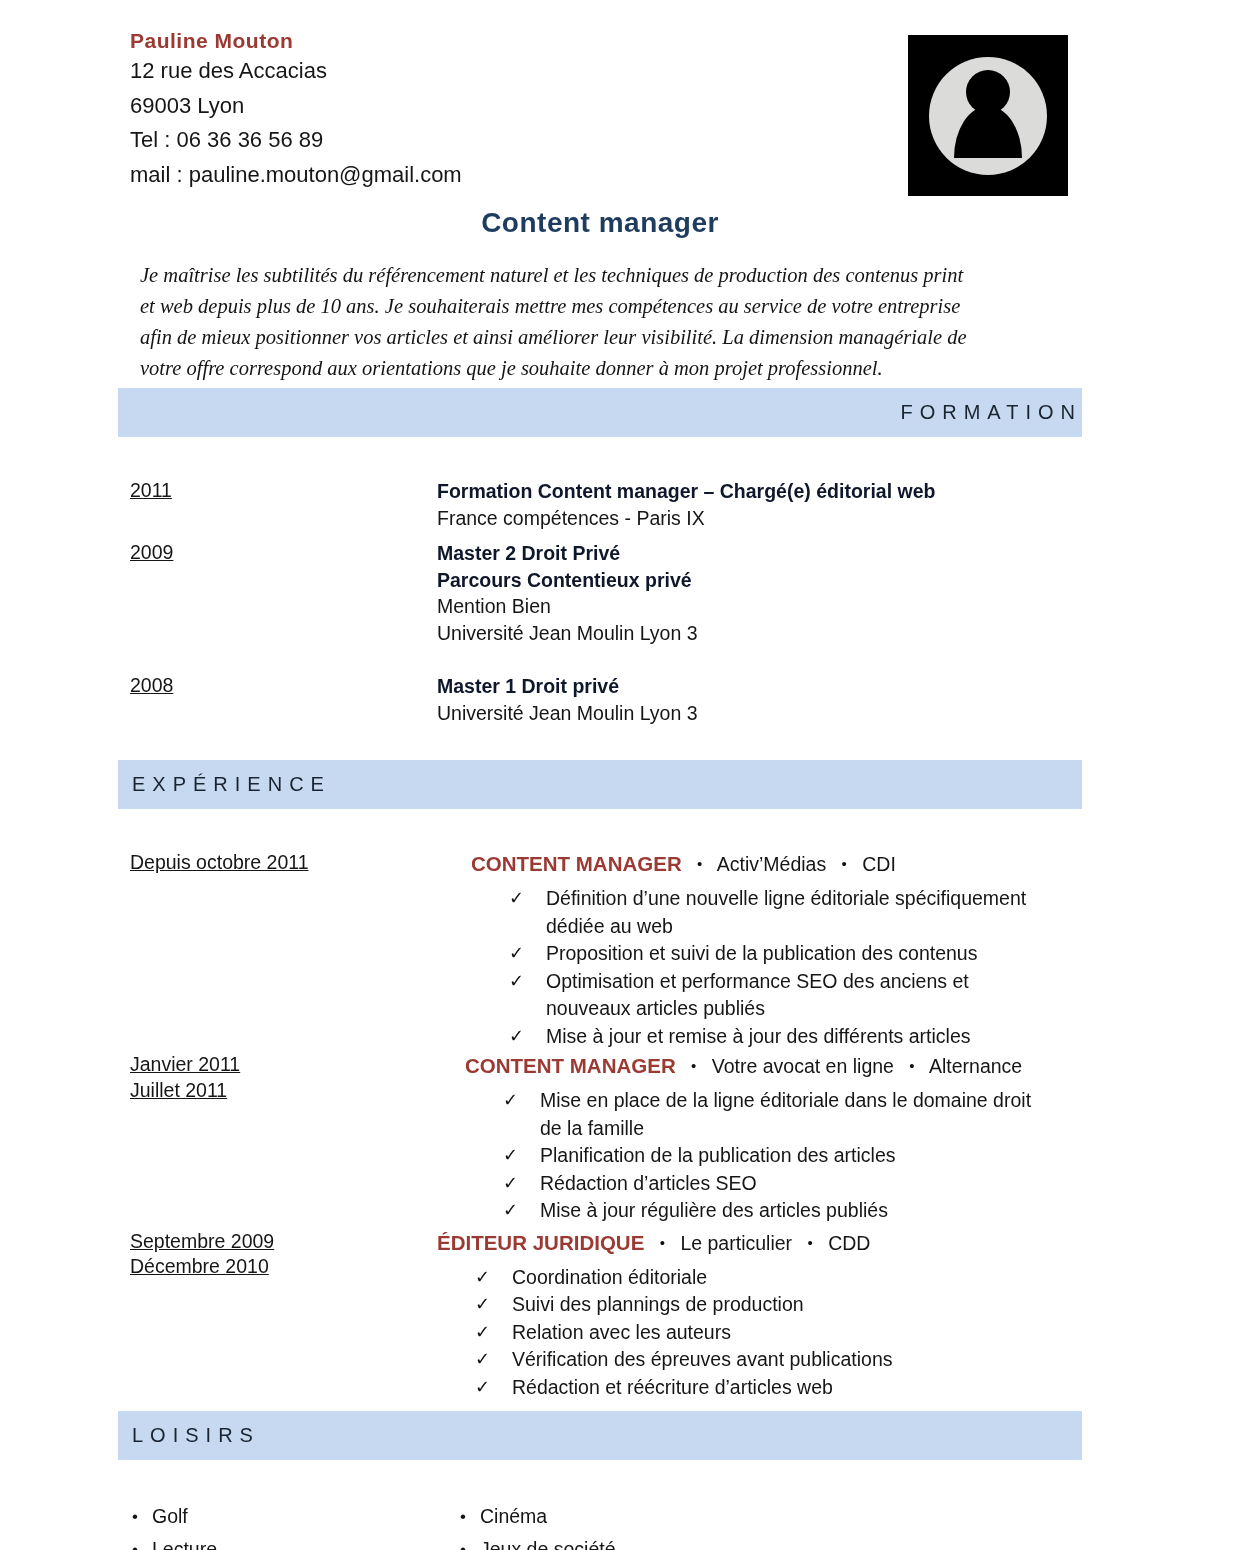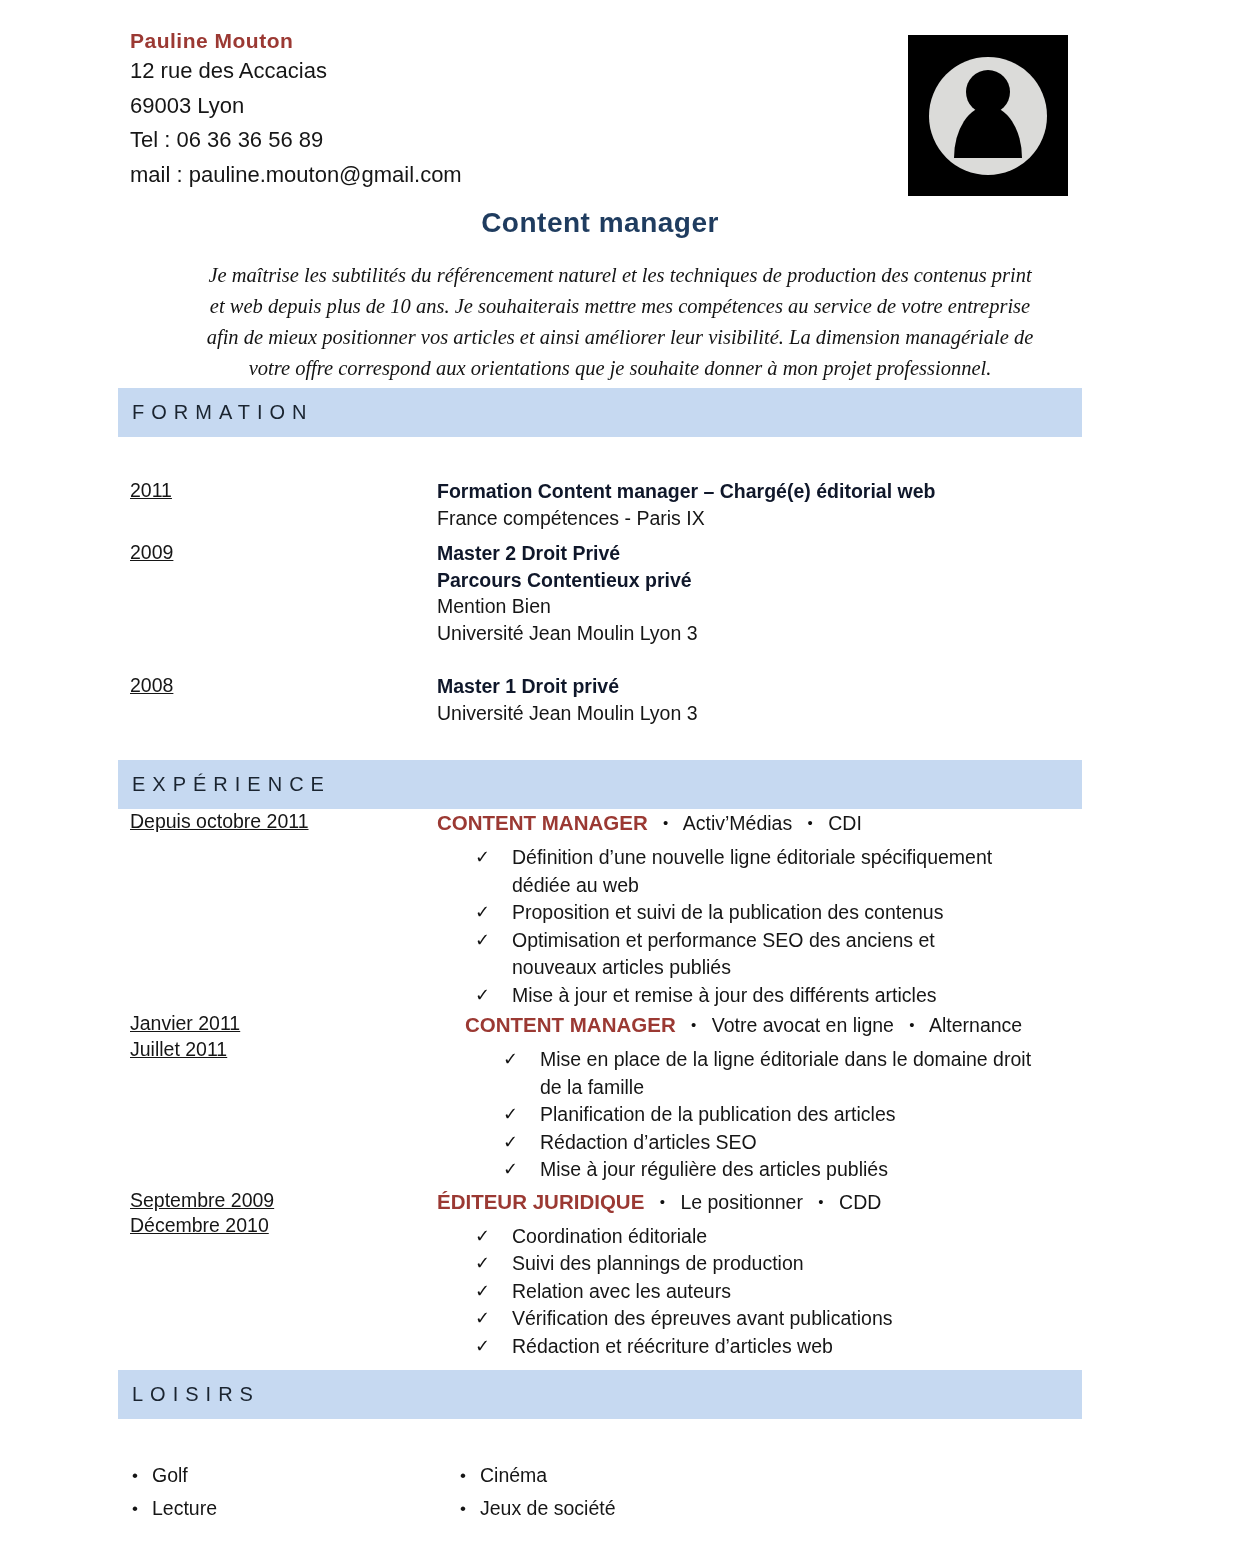--- a/index.html
+++ b/index.html
@@ -46,51 +46,50 @@
   }
   
   .main-title{
     margin:14px 0 0 118px;width:964px;
     text-align:center;
     font-size:28px;line-height:34px;font-weight:bold;
     color:#1F3C5F;letter-spacing:.5px;
   }
   .intro{
     margin:20px auto 0;width:960px;
-    text-align:center;
     font-family:"Liberation Serif","DejaVu Serif",serif;
     font-style:italic;
     font-size:20.5px;line-height:31px;
     color:#141414;
   }
   
   .banner{
     margin-left:118px;width:964px;height:49px;
     background:#C6D9F1;
     display:flex;align-items:center;
     box-sizing:border-box;padding-left:14px;
     font-size:20px;letter-spacing:7px;
     color:#1A2430;
   }
-  .banner.formation{margin-top:4px;}
+  .banner.formation{margin-top:4px;justify-content:flex-end;}
   .banner.experience{margin-top:34px;}
   .banner.loisirs{margin-top:10px;}
   
   .row{display:flex;margin-left:130px;}
   .col-date{
     width:307px;flex-shrink:0;
     font-size:19.5px;line-height:25.5px;color:#161616;text-decoration:underline;
   }
   .col-main{width:650px;font-size:19.5px;line-height:26.5px;color:#161616;}
   .edu-title{font-weight:bold;color:#0f172a;}
   .row.edu-1{margin-top:41px;}
   .row.edu-2{margin-top:9px;}
   .row.edu-3{margin-top:27px;}
   
-  .row.xp-1{}
+  .row.xp-1{margin-top:41px;gap:34px;}
   .row.xp-2{margin-top:2px;gap:28px;}
   .row.xp-3{margin-top:4px;}
   .xp-head{font-size:19.5px;line-height:27px;color:#161616;white-space:nowrap;}
   .xp-role{font-weight:bold;font-size:20.5px;color:#9B3933;}
   .xp-sep{display:inline-block;margin:0 10px;font-size:15px;vertical-align:2px;color:#111;}
   .xp-items{margin:7px 0 0;padding:0 0 0 38px;list-style:none;}
   .xp-items li{display:flex;font-size:19.5px;line-height:27.5px;color:#161616;}
   .check{width:37px;flex-shrink:0;font-size:18px;color:#111;}
   
   .hobbies{display:flex;margin-left:132px;margin-top:40px;}
@@ -238,21 +237,21 @@
 
   <div class="row xp-3">
     <div class="col-date">
       <div>Septembre 2009</div>
       <div>Décembre 2010</div>
     </div>
     <div class="col-main">
       <div class="xp-head">
         <span class="xp-role">ÉDITEUR JURIDIQUE</span>
         <span class="xp-sep">•</span>
-        <span>Le positionner</span>
+        <span>Le particulier</span>
         <span class="xp-sep">•</span>
         <span>CDD</span>
       </div>
       <ul class="xp-items">
         <li>
           <span class="check">✓</span>
           <div>Coordination éditoriale</div>
         </li>
         <li>
           <span class="check">✓</span>

